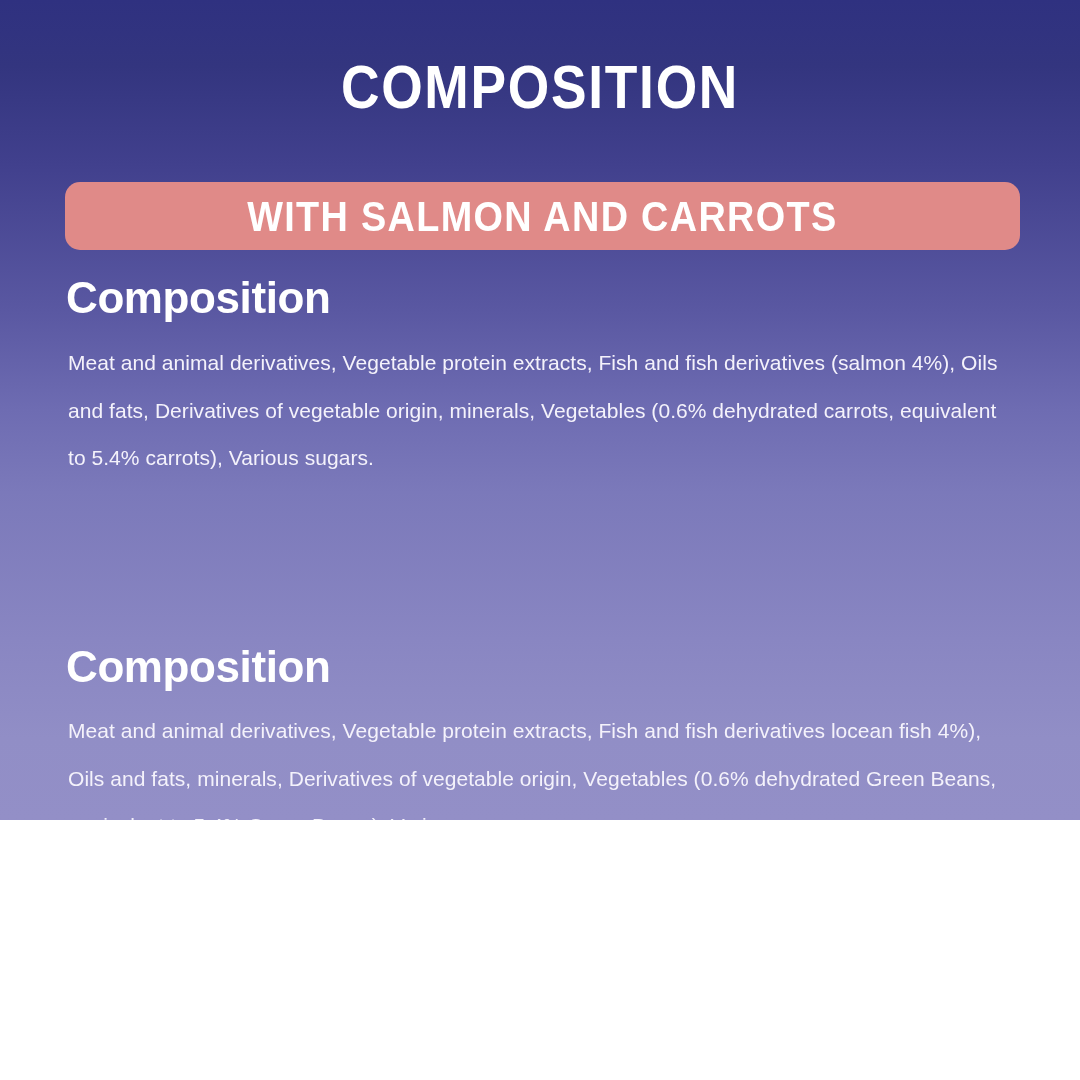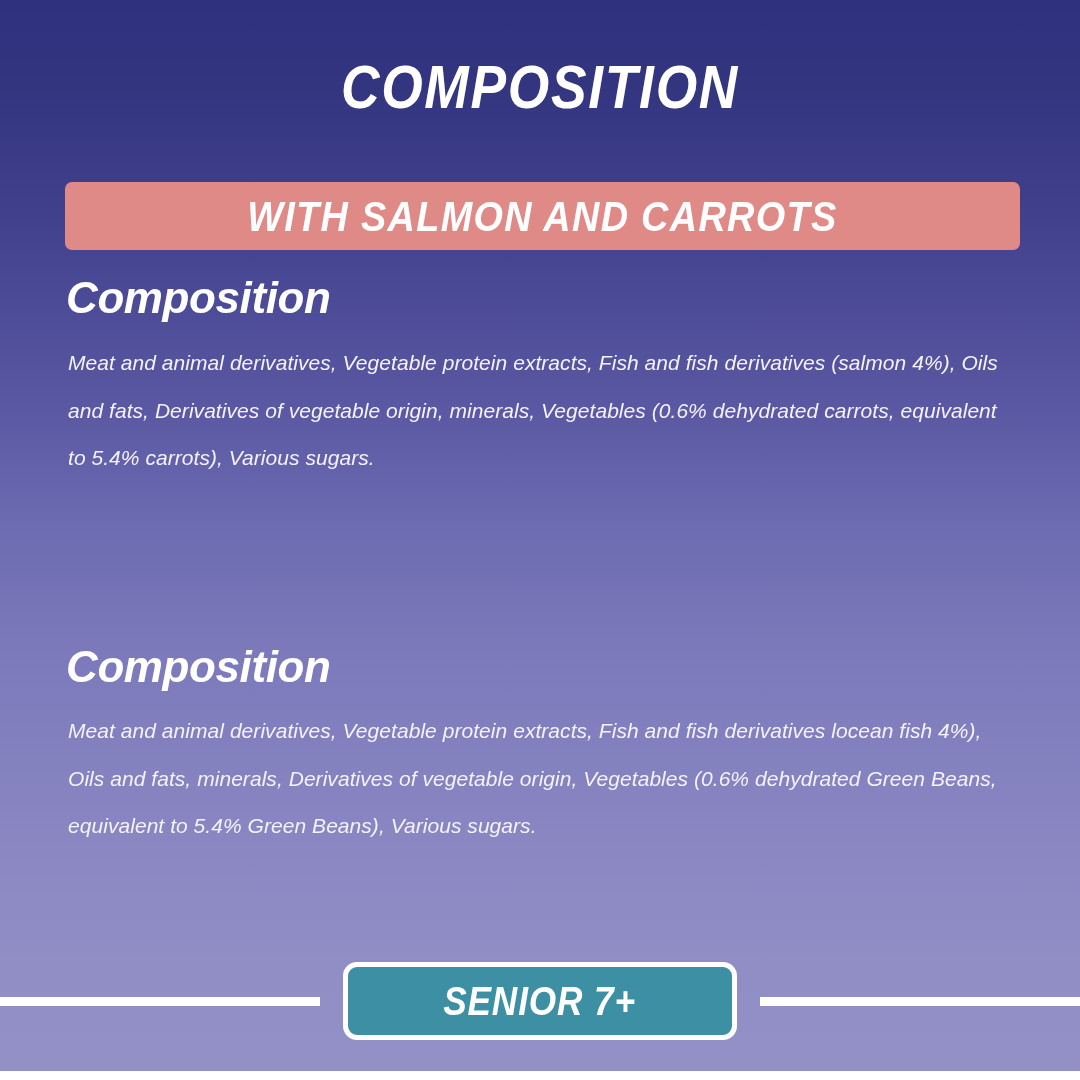--- a/index.html
+++ b/index.html
@@ -10,34 +10,33 @@
   body {
     width: 1080px;
     height: 1080px;
     overflow: hidden;
     font-family: "Liberation Sans", sans-serif;
   }
 
   #card {
     position: relative;
     width: 1080px;
-    height: 1071px;
+    height: 820px;
     box-sizing: border-box;
     background: linear-gradient(180deg,
       #2f3180 0%,
       #33357f 8%,
       #41408d 20%,
       #5a58a2 38%,
       #6e6cb2 50%,
       #7b79ba 60%,
       #8986c2 78%,
       #918ec6 90%,
       #938fc7 100%);
     overflow: hidden;
-    font-style: italic;
   }
 
   
   .page-title {
     position: absolute;
     top: 52px;
     left: 0;
     width: 1080px;
     text-align: center;
     color: #ffffff;
@@ -49,21 +48,21 @@
     transform-origin: center top;
     white-space: nowrap;
   }
 
   
   .banner {
     position: absolute;
     left: 65px;
     width: 955px;
     height: 68px;
-    border-radius: 7px;
+    border-radius: 15px;
     display: flex;
     align-items: center;
     justify-content: center;
   }
 
   .banner-label {
     color: #ffffff;
     font-size: 43px;
     line-height: 48px;
     font-weight: 700;

